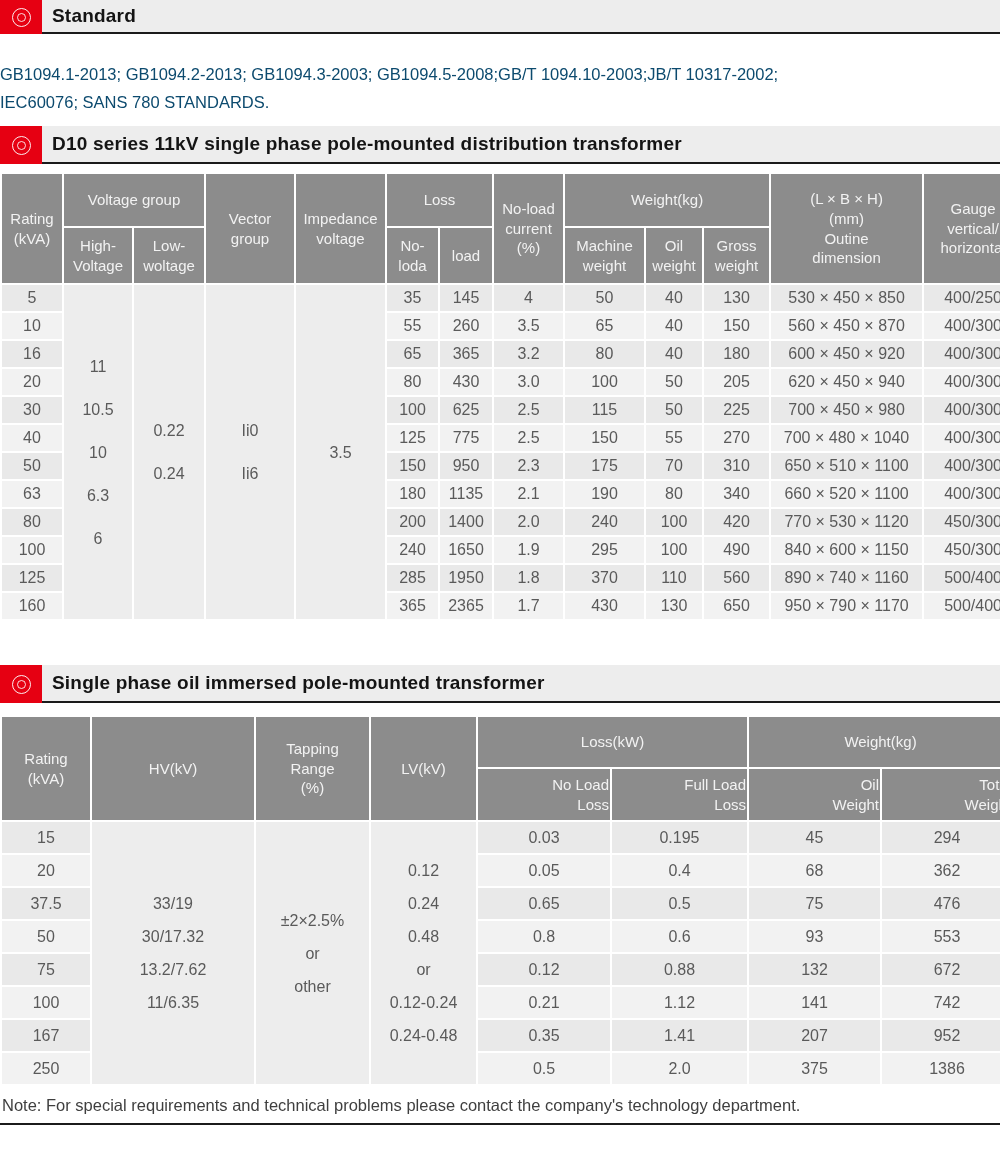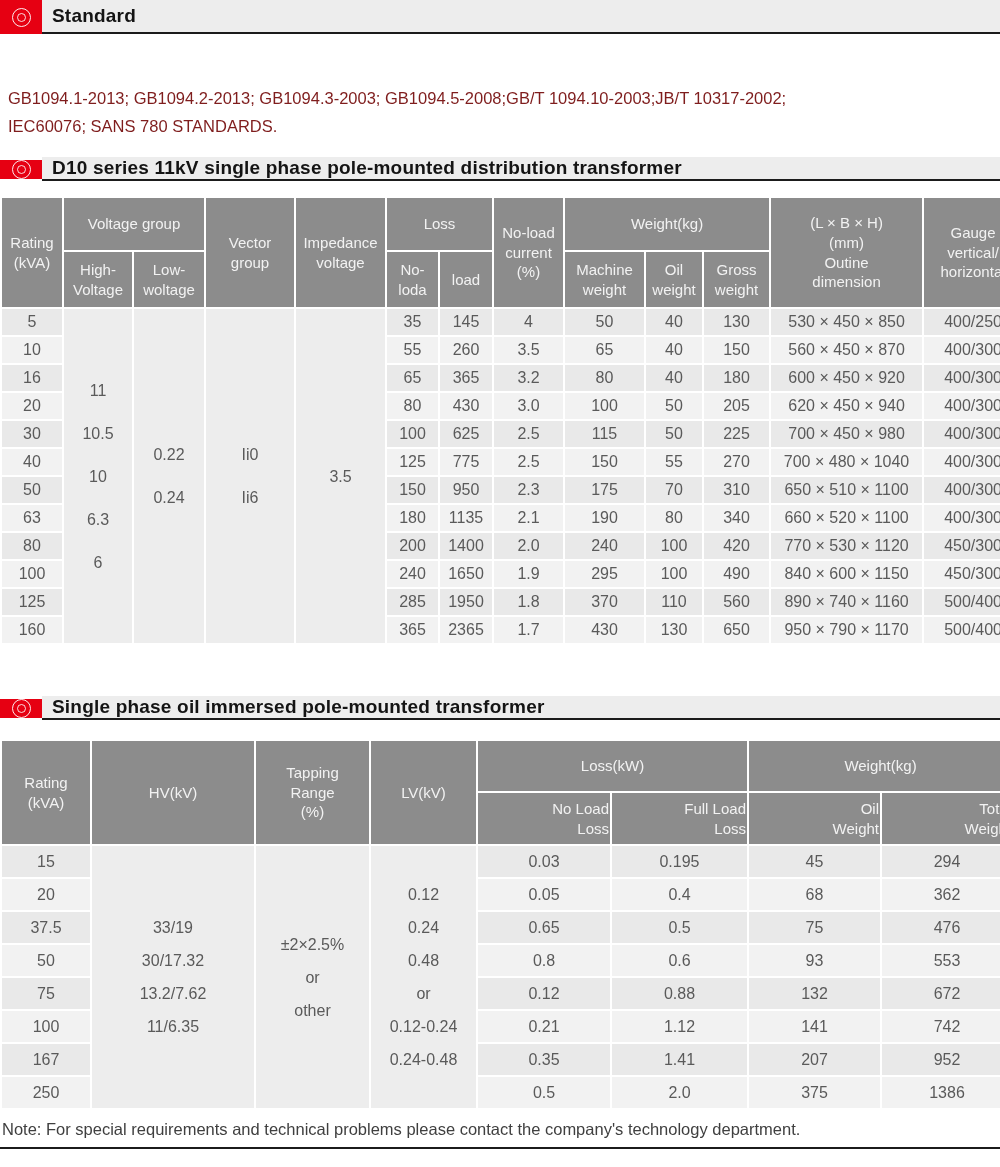--- a/index.html
+++ b/index.html
@@ -22,28 +22,28 @@
   }
   .emblem-inner {
     width:9px; height:9px; border:1.2px solid rgba(255,255,255,.85); border-radius:50%;
   }
   .title-bar {
     flex:1; background:#ededed; border-bottom:2px solid #1b1b1b;
     display:flex; align-items:center; padding-left:10px;
     font-size:19px; font-weight:bold; color:#141414; letter-spacing:.2px;
   }
   #sec1 { height:34px; }
-  #sec2, #sec3 { height:38px;align-items:center; }
+  #sec2, #sec3 { height:38px; }
   #sec2 { margin-top:10px; }
   #sec3 { margin-top:44px; }
 
   
   .standards {
-    margin:50px 0 0 0; padding:0 8px;
-    font-size:16.5px; line-height:28px; color:#7f1d1d;
+    margin:26px 0 0 0; padding:0 0;
+    font-size:16.5px; line-height:28px; color:#0c4a6e;
   }
 
   
   table {
     width:1000px; table-layout:fixed;
     border-collapse:separate; border-spacing:2px;
     margin-top:8px;
   }
   #t2 { margin-top:12px; }
   th {

